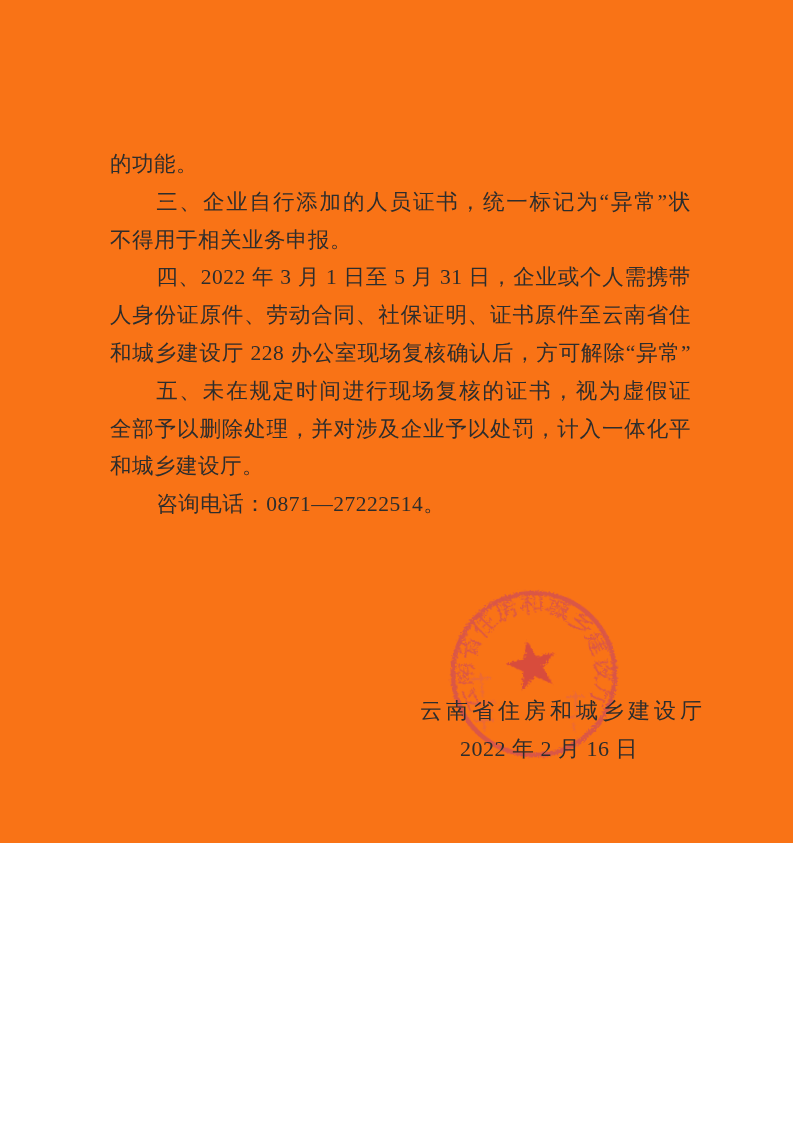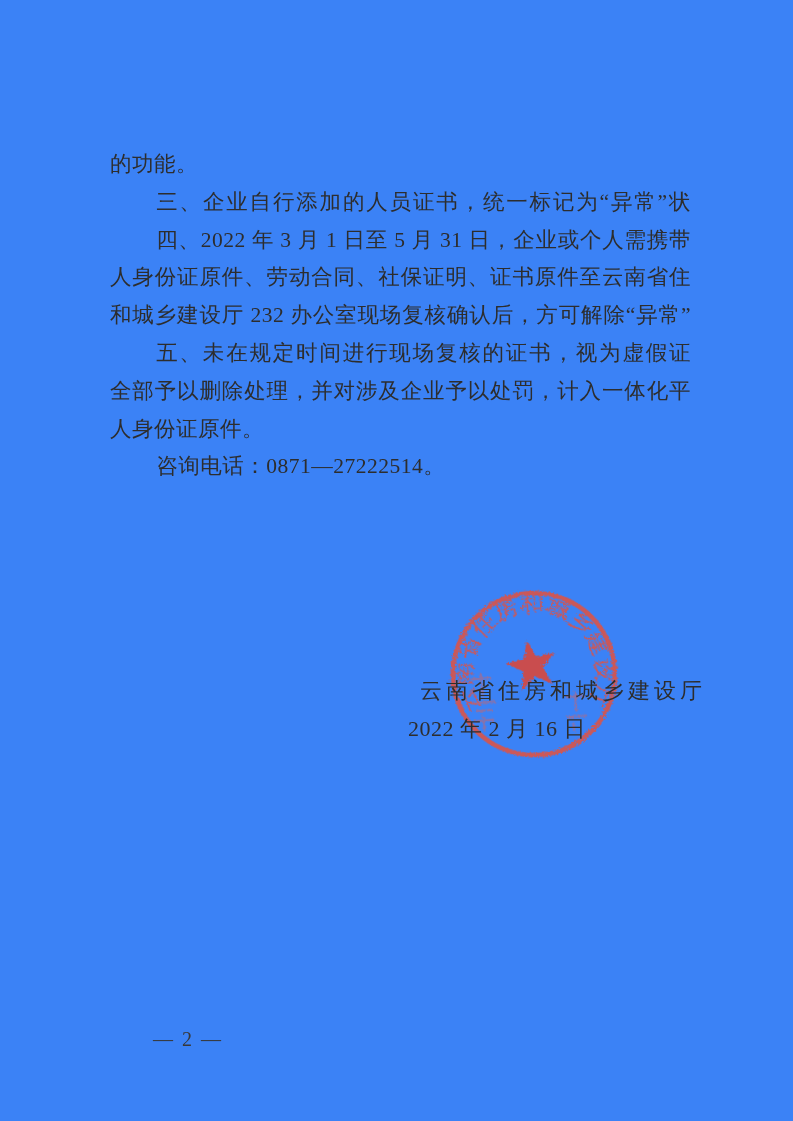--- a/index.html
+++ b/index.html
@@ -1,20 +1,20 @@
 <!DOCTYPE html>
 <html><head>
 <meta charset="utf-8">
 <style>
   html, body { margin: 0; padding: 0; background: #ffffff; }
   .page {
     position: relative;
     width: 793px;
-    height: 1121px;
-    background: #3b82f6;
+    height: 843px;
+    background: #f97316;
     font-family: "Liberation Serif", "DejaVu Serif", serif;
     color: #2d2d2d;
     overflow: hidden;
   }
   .body-text {
     position: absolute;
     left: 110px;
     top: 146px;
     width: 581px;
   }
@@ -41,32 +41,34 @@
     left: 420px;
     top: 672px;
     width: 282px;
   }
   .sig-org {
     font-size: 22px;
     height: 38px;
     line-height: 38px;
     text-align: justify;
     overflow: hidden;
+    margin-top: 20px;
   }
   .sig-org::after {
     content: "";
     display: inline-block;
     width: 100%;
     height: 0;
     vertical-align: top;
   }
   .sig-date {
     font-size: 22px;
     height: 38px;
     line-height: 38px;
+    text-align: center;
     transform: translateX(-12px);
     letter-spacing: 0.5px;
   }
   .seal {
     position: absolute;
     left: 434px;
     top: 574px;
     width: 200px;
     height: 200px;
     opacity: 0.92;
@@ -82,26 +84,27 @@
   }
 </style>
 </head>
 <body>
 
 <div class="page">
 
   <div class="body-text">
     <div class="line">的功能。</div>
     <div class="line indent fill">三、企业自行添加的人员证书，统一标记为“异常”状态，</div>
+    <div class="line">不得用于相关业务申报。</div>
     <div class="line indent fill">四、2022 年 3 月 1 日至 5 月 31 日，企业或个人需携带持证</div>
     <div class="line fill">人身份证原件、劳动合同、社保证明、证书原件至云南省住房</div>
-    <div class="line fill">和城乡建设厅 232 办公室现场复核确认后，方可解除“异常”</div>
+    <div class="line fill">和城乡建设厅 228 办公室现场复核确认后，方可解除“异常”</div>
     <div class="line indent fill">五、未在规定时间进行现场复核的证书，视为虚假证书，</div>
     <div class="line fill">全部予以删除处理，并对涉及企业予以处罚，计入一体化平台</div>
-    <div class="line">人身份证原件。</div>
+    <div class="line">和城乡建设厅。</div>
     <div class="line indent">咨询电话：0871—27222514。</div>
   </div>
 
   <svg class="seal" viewBox="0 0 200 200" aria-hidden="true">
     <defs>
       <filter id="stamp-rough" x="-15%" y="-15%" width="130%" height="130%">
         <feTurbulence type="fractalNoise" baseFrequency="0.55" numOctaves="2" seed="7" result="n"></feTurbulence>
         <feDisplacementMap in="SourceGraphic" in2="n" scale="4.5"></feDisplacementMap>
       </filter>
       <path id="seal-arc" d="M 45.4 131.5 A 63 63 0 1 1 150.3 137.9" fill="none"></path>

